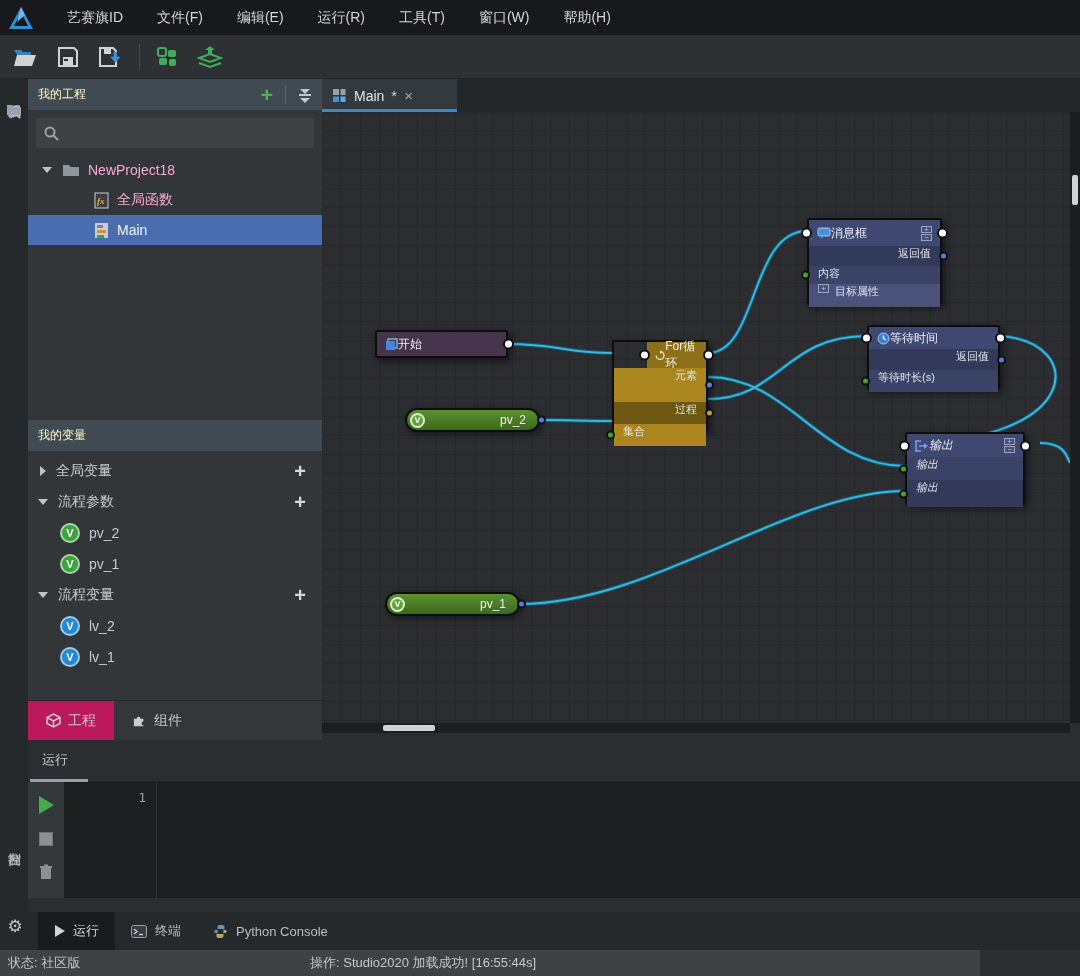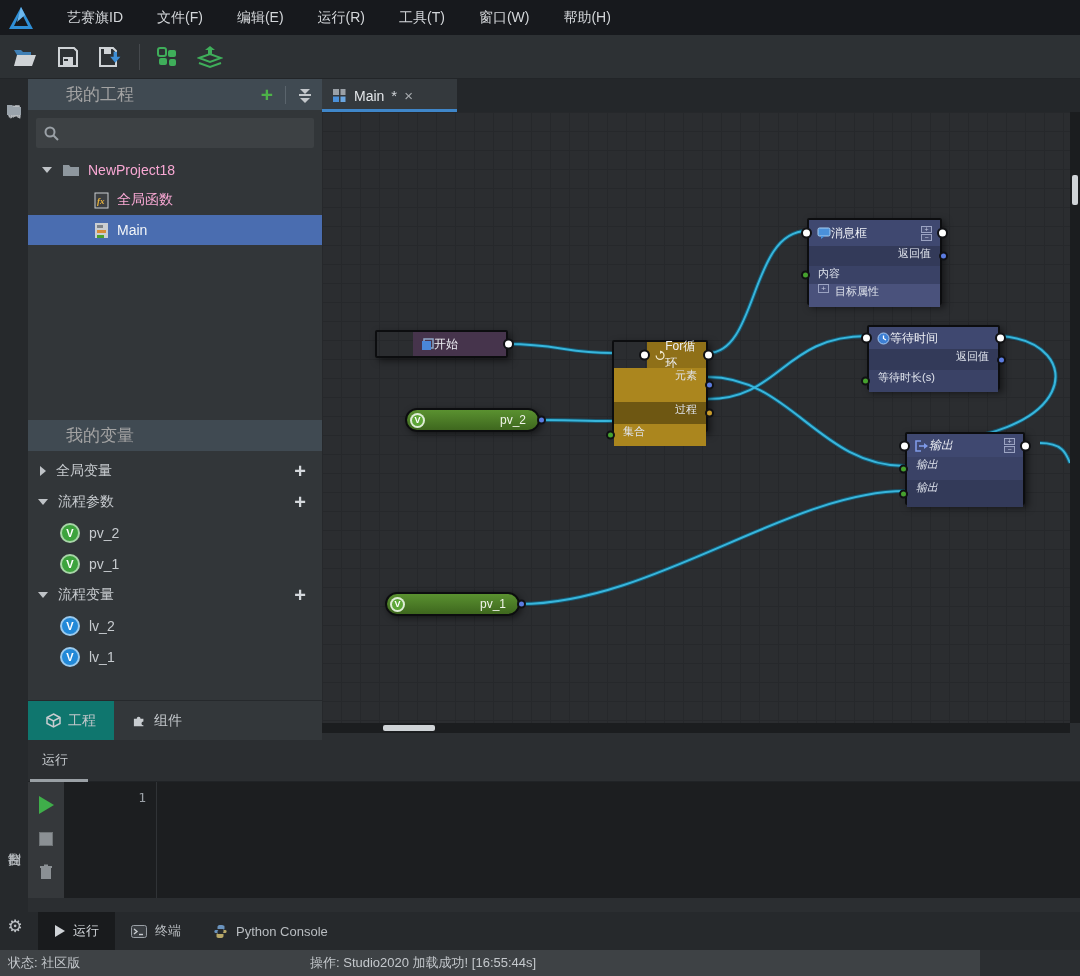--- a/index.html
+++ b/index.html
@@ -22,21 +22,21 @@
 
   
   .activitybar { position:absolute; left:0; top:79px; width:28px; height:871px; background:#26292c; }
   .ab-group { position:absolute; left:0; width:28px; display:flex; flex-direction:column; align-items:center; cursor:pointer; }
   .vtext { font-size:13px; color:#b9bdc1; line-height:20px; writing-mode:vertical-lr; text-orientation:upright; }
 
   
   .left-panel { position:absolute; left:28px; top:79px; width:294px; height:661px; background:#323639; }
   .panel-header { position:absolute; left:0; width:294px; height:31px; background:#404a52;
     display:flex; align-items:center; padding:0 10px; }
-  .panel-title { font-size:17px; color:#a3a3a3; flex:1;margin-left:28px; }
+  .panel-title { font-size:12px; color:#fef9c3; flex:1; }
   .plus-green { color:#4db348; font-size:21px; font-weight:bold; line-height:20px; cursor:pointer; }
   .ph-sep { width:1px; height:18px; background:#5a646c; margin:0 12px; }
   .searchbox { position:absolute; left:8px; top:39px; width:278px; height:30px; background:#3d4144;
     border-radius:2px; display:flex; align-items:center; padding:0 8px; }
   .searchbox input { background:transparent; border:none; outline:none; color:#d0d4d8; font-size:13px; width:230px;
     font-family:"Liberation Sans",sans-serif; }
   .tree { position:absolute; left:0; top:76px; width:294px; }
   .trow { position:relative; height:30px; display:flex; align-items:center; font-size:14px; color:#f9a8d4; cursor:pointer; }
   .trow.selected { background:#4a6db0; color:#f2f5f8; }
   .tw-arrow { width:0; height:0; margin-left:14px; }
@@ -48,21 +48,21 @@
   .vrow { position:relative; height:31px; display:flex; align-items:center; font-size:14px; color:#c7cbcf; cursor:pointer; }
   .vplus { position:absolute; right:16px; color:#d4d8dc; font-size:20px; font-weight:bold; cursor:pointer; line-height:18px; }
   .vicon { width:20px; height:20px; border-radius:50%; display:flex; align-items:center; justify-content:center;
     color:#fff; font-size:11px; font-weight:bold; margin-right:9px;
     border:2px solid rgba(255,255,255,.55); }
   .vicon.green { background:#3da33d; }
   .vicon.blue { background:#2289d8; }
   .panel-tabs { position:absolute; left:0; top:621px; width:294px; height:40px; background:#33373a;
     display:flex; align-items:stretch; border-top:1px solid #26292c; }
   .ptab { display:flex; align-items:center; gap:7px; padding:0 18px; font-size:14px; color:#c3c7cb; cursor:pointer; }
-  .ptab.active { background:#0f766e; }
+  .ptab.active { background:#be185d; }
 
   
   .tabbar { position:absolute; left:322px; top:79px; width:758px; height:33px; background:#24272a; }
   .etab { position:absolute; left:0; top:0; height:33px; width:135px; background:#34393d;
     display:flex; align-items:center; padding:0 10px; gap:7px; cursor:pointer; }
   .etab-title { font-size:14px; color:#e3e6e9; }
   .etab-mod { font-size:15px; color:#cfd3d7; }
   .etab-close { font-size:15px; color:#a7abaf; cursor:pointer; }
   .etab-underline { position:absolute; left:0; bottom:0; width:135px; height:3px; background:#3f86c9; }
 
@@ -349,21 +349,21 @@
         <path d="M386,241 C436,241 428,119 485,119"></path>
         <path d="M386,265 C468,265 498,354 583,354"></path>
         <path d="M386,287 C458,287 462,224 545,224"></path>
         <path d="M218,308 C242,308 264,309 290,309"></path>
         <path d="M678,224 C766,230 760,331 583,331"></path>
         <path d="M198,492 C330,492 468,379 583,379"></path>
         <path d="M718,331 C740,331 744,341 748,351"></path>
       </g>
     </svg>
 
-    <div class="node" style="left:53px; top:218px; width:133px; height:28px;padding-left:36px;">
+    <div class="node" style="left:53px; top:218px; width:133px; height:28px;">
       <div class="nhead purple-h" style="height:24px;">
         <svg width="13" height="13" viewBox="0 0 13 13">
           <rect x="3" y="1" width="9" height="9" fill="none" stroke="#8ea6c8" stroke-width="1.5"></rect>
           <rect x="1" y="3" width="9" height="9" fill="#4a86d8"></rect>
         </svg>
         <span>开始</span>
         <span class="port white pr"></span>
       </div>
     </div>
 

